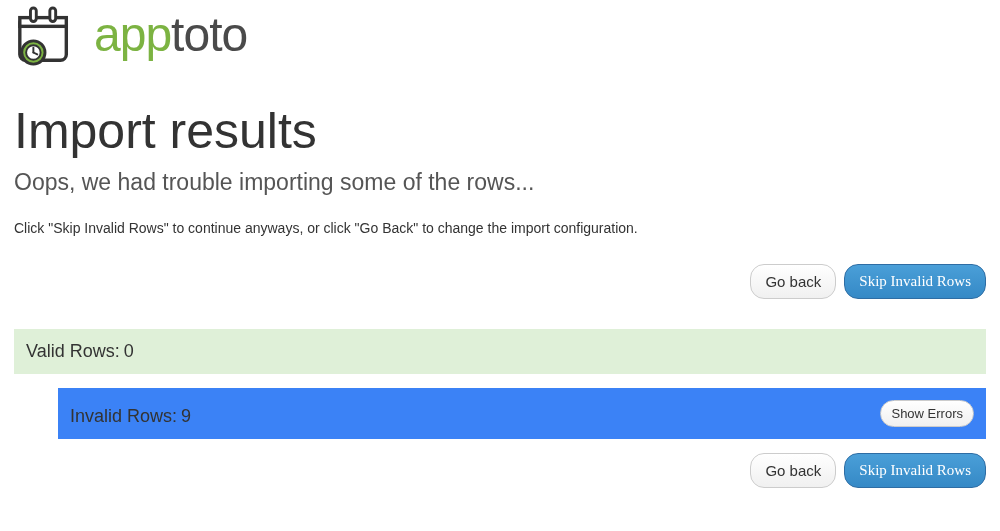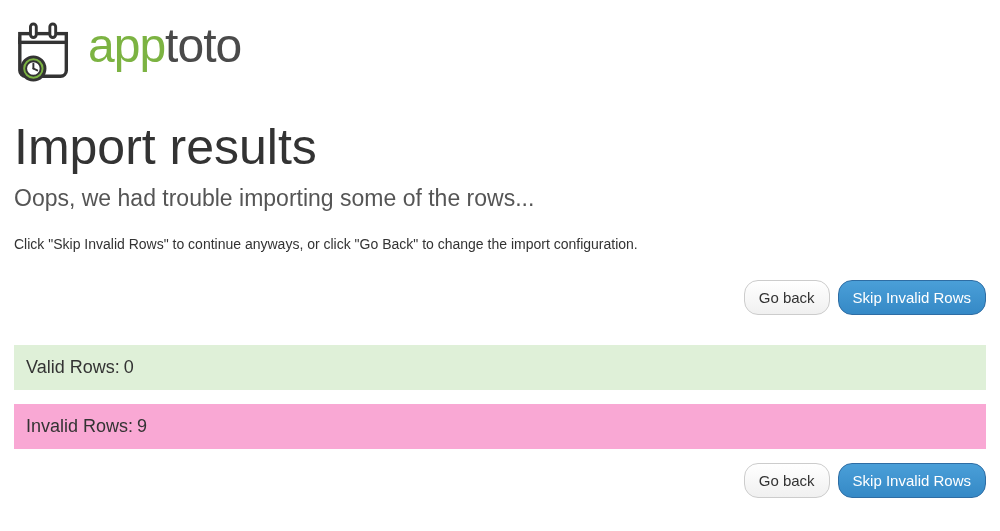--- a/index.html
+++ b/index.html
@@ -12,23 +12,22 @@
       background: #fff;
       color: #333;
       width: 1000px;
       padding: 0 14px;
     }
     .logo-wrap {
       padding: 6px 0 4px 0;
     }
     .logo {
       display: inline-flex;
-      align-items: flex-start;
-      gap: 12px;
-      margin-top: 16px;
+      align-items: center;
+      gap: 18px;
     }
     .logo-icon {
       width: 62px;
       height: 62px;
       position: relative;
     }
     .logo-text {
       font-size: 48px;
       font-weight: 500;
       letter-spacing: -1px;
@@ -79,20 +78,21 @@
       cursor: pointer;
       border: 1px solid #ccc;
       background: linear-gradient(to bottom, #fff, #f0f0f0);
       color: #333;
       font-family: inherit;
     }
     .btn-primary {
       background: linear-gradient(to bottom, #4a9fd8, #3589c6);
       border: 1px solid #2e6da4;
       color: #fff;
+      font-family: Liberation Serif, serif;
     }
     .btn-sm {
       padding: 5px 10px;
       font-size: 13px;
     }
     .status-bars {
       margin-top: 30px;
     }
     .status-bar {
       display: flex;
@@ -101,22 +101,23 @@
       padding: 12px 12px;
       font-size: 18px;
       font-weight: 400;
       margin-bottom: 14px;
     }
     .status-bar.valid {
       background: #dff0d8;
       color: #333;
     }
     .status-bar.invalid {
-      background: #f9a8d4;
+      background: #3b82f6;
       color: #333;
+      margin-left: 44px;
     }
     .status-label {
       display: flex;
       align-items: baseline;
       gap: 4px;
     }
   </style>
 </head>
 <body>
 
@@ -158,19 +159,20 @@
     <span class="status-label">
       <span>Valid Rows:</span>
       <span>0</span>
     </span>
   </div>
   <div class="status-bar invalid">
     <span class="status-label">
       <span>Invalid Rows:</span>
       <span>9</span>
     </span>
+    <button class="btn btn-sm">Show Errors</button>
   </div>
 </div>
 
 <div class="button-row-bottom">
   <button class="btn">Go back</button>
   <button class="btn btn-primary">Skip Invalid Rows</button>
 </div>
 
 </body></html>

